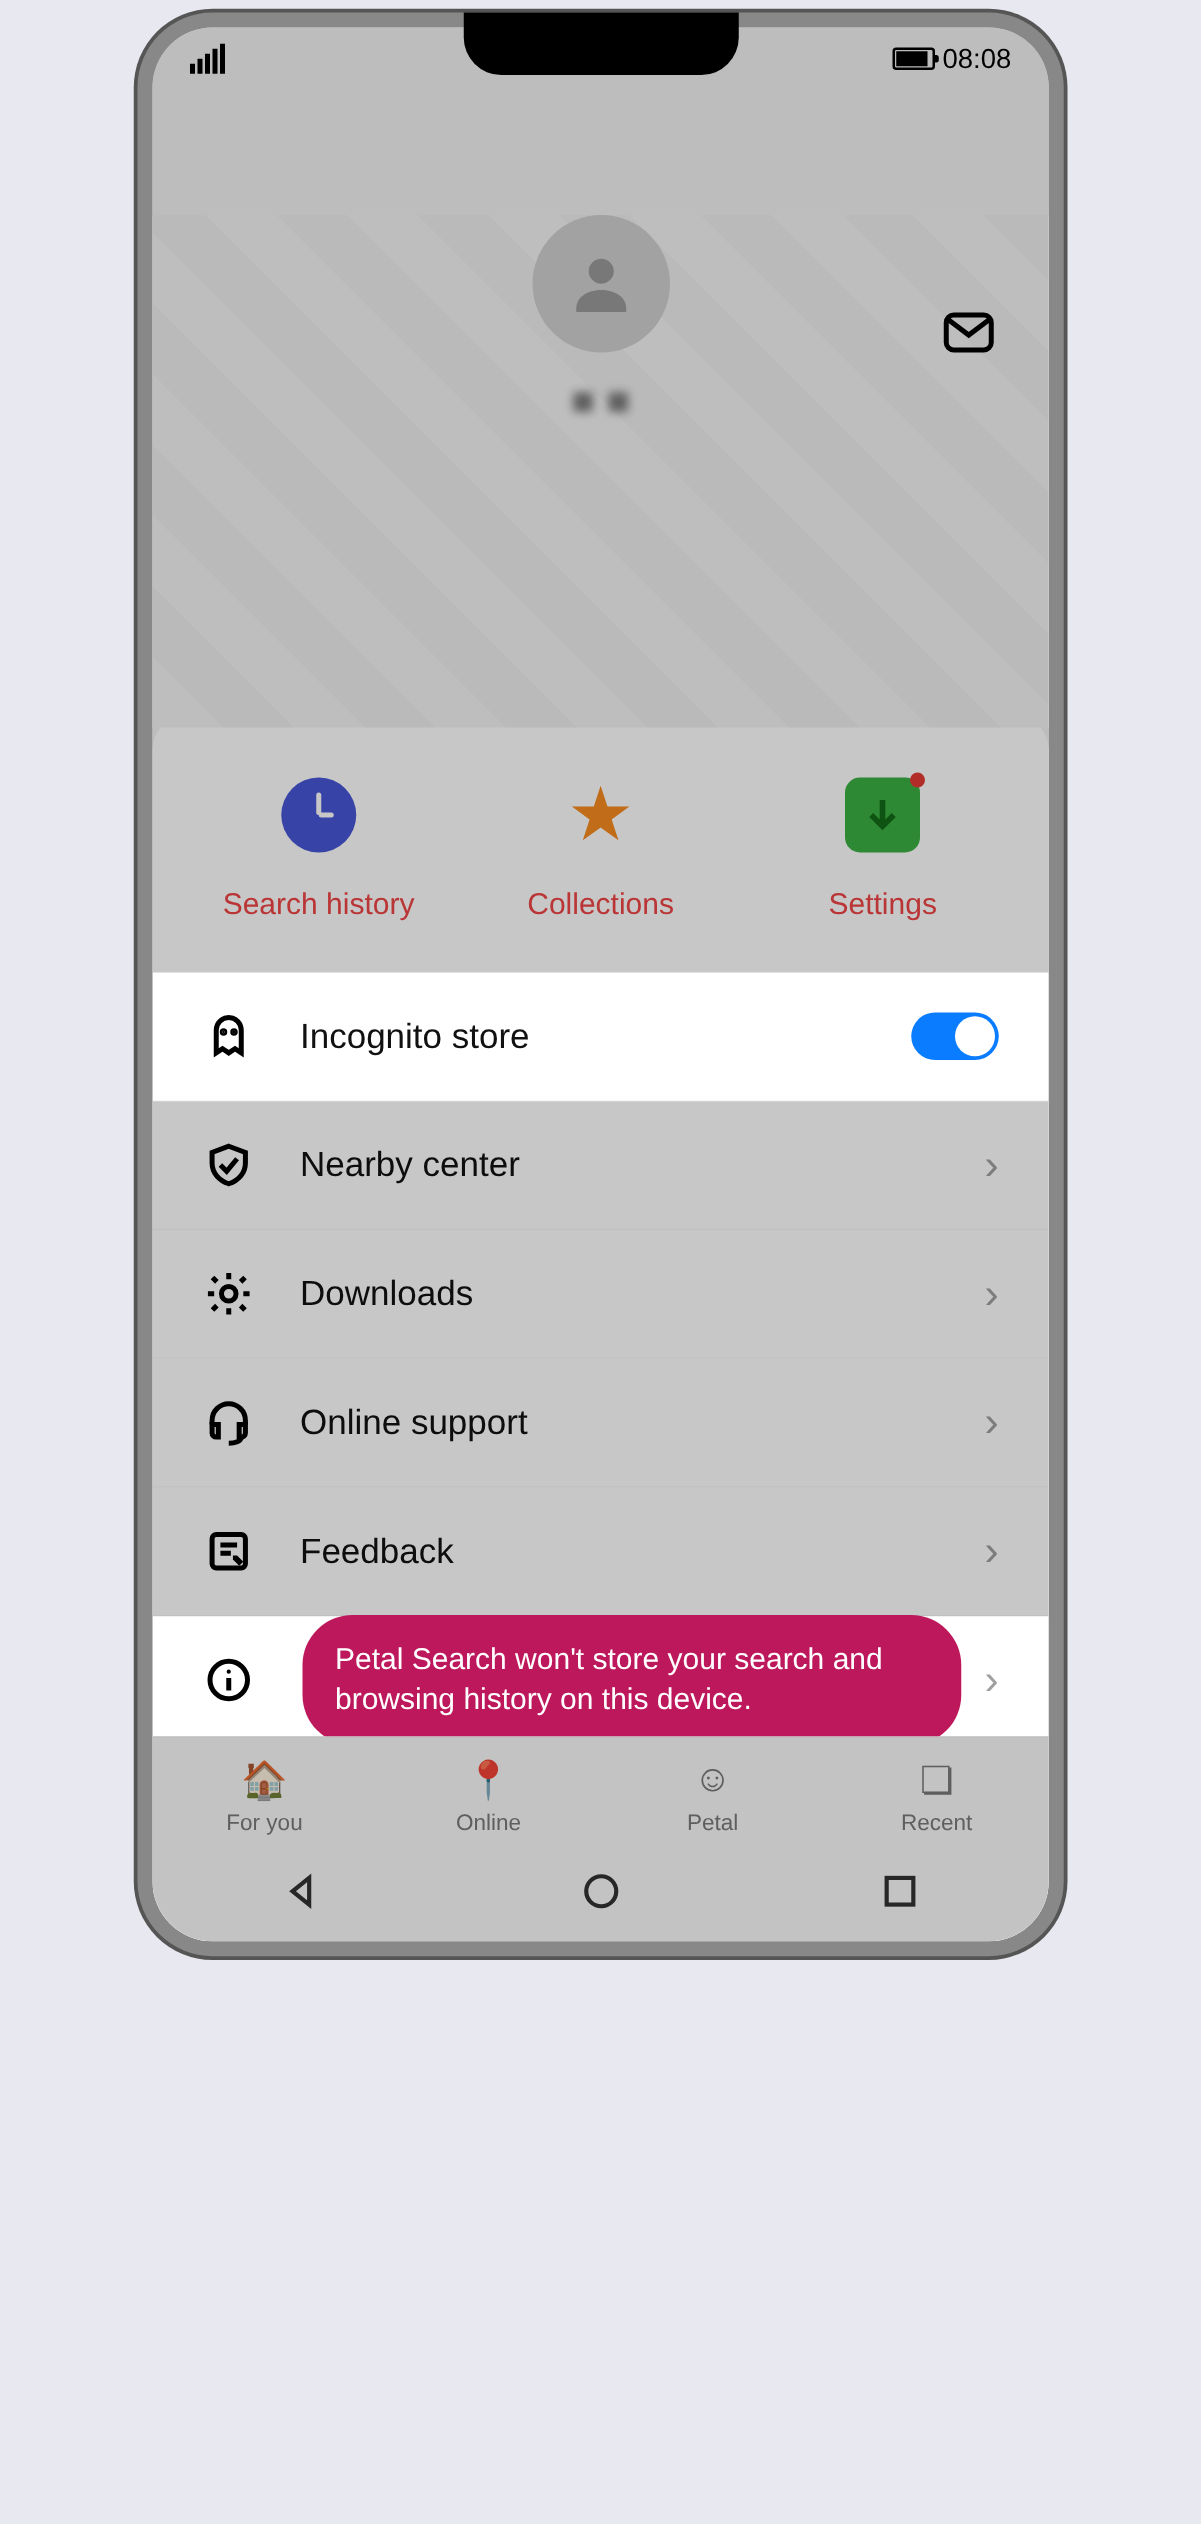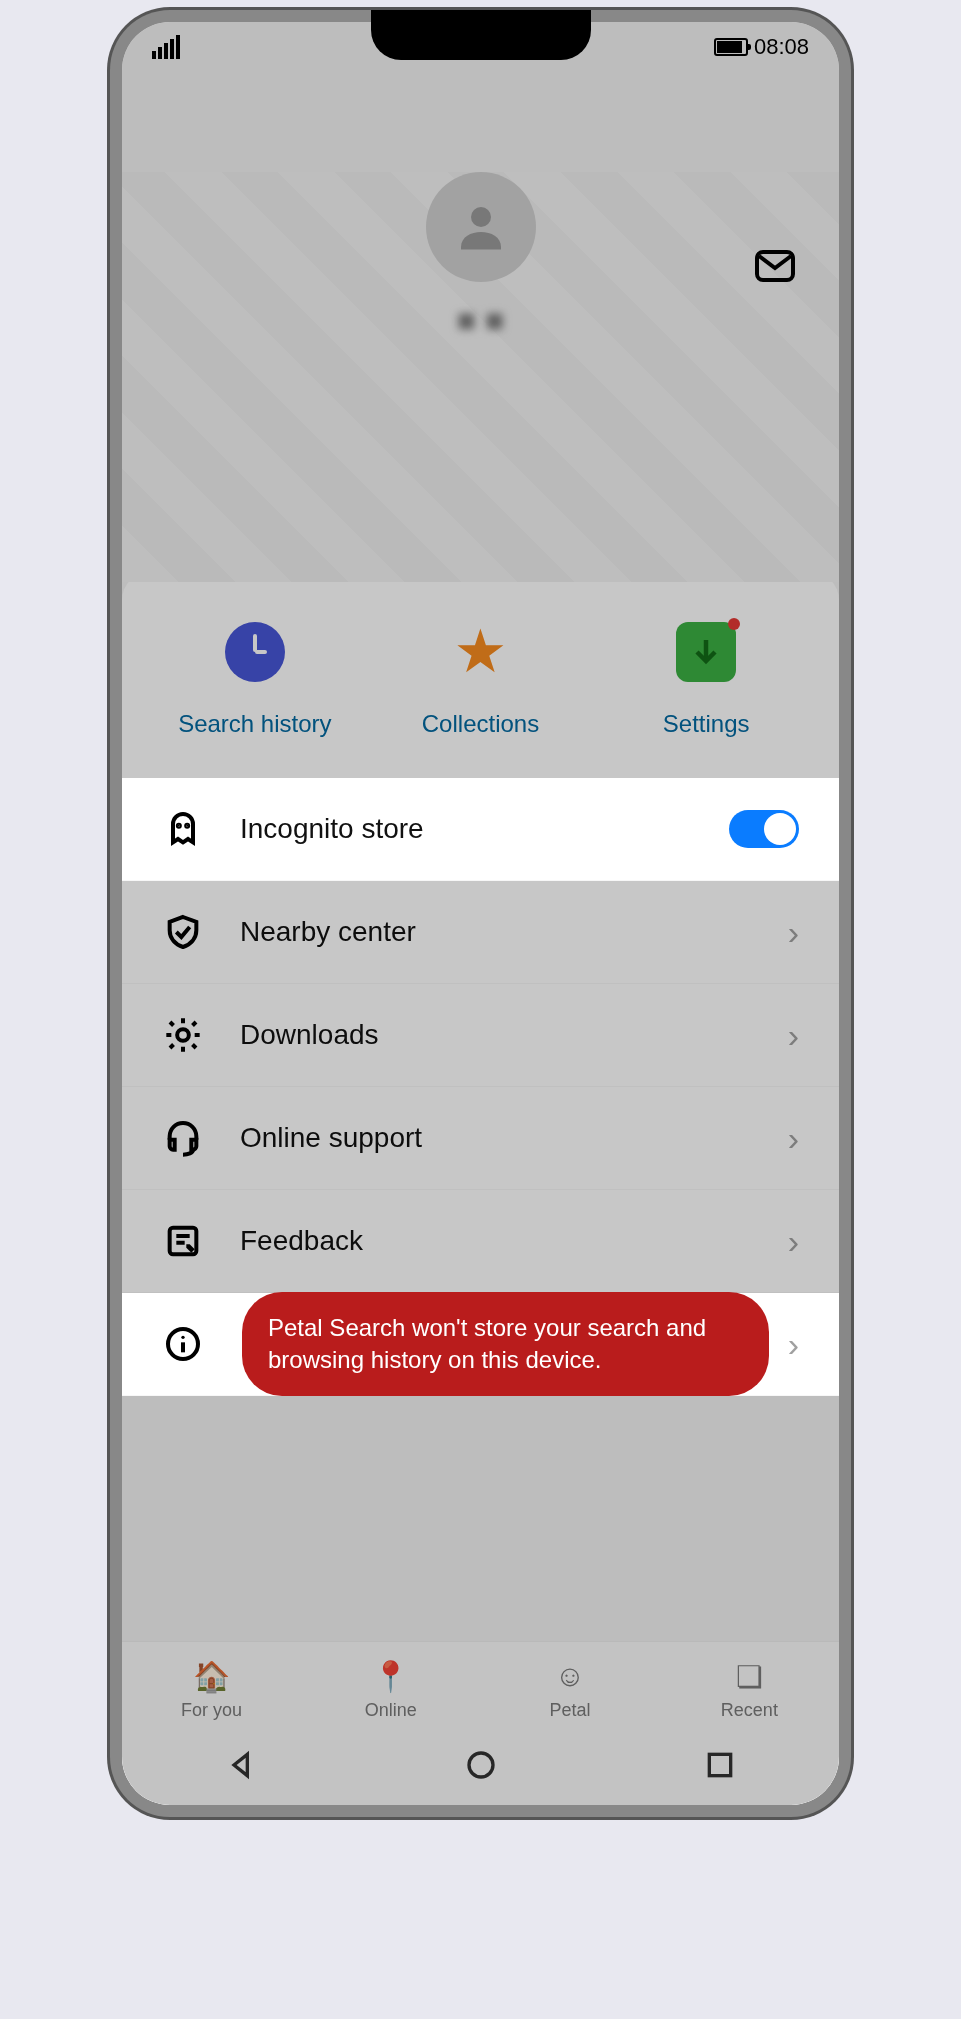--- a/index.html
+++ b/index.html
@@ -5,21 +5,21 @@
   * { box-sizing: border-box; margin: 0; padding: 0; }
   body {
     font-family: -apple-system, "Helvetica Neue", Arial, sans-serif;
     background: #e8e8f0;
     display: flex;
     justify-content: center;
     padding: 10px;
   }
   .phone {
     width: 741px;
-    height: 1807px;
+    height: 1555px;
     background: #888;
     border-radius: 60px;
     padding: 12px;
     position: relative;
     box-shadow: 0 0 0 3px #555;
   }
   .screen {
     width: 100%;
     height: 100%;
     background: #f3f3f3;
@@ -111,21 +111,21 @@
   }
   .quick-item { text-align:center; width:33%; }
   .quick-icon { width:60px; height:60px; margin:0 auto 20px; position:relative; }
   .clock-icon { width:60px; height:60px; border-radius:50%; background:#4756d6; position:relative; }
   .clock-icon::before { content:""; position:absolute; left:50%; top:50%; width:4px; height:18px; background:#fff; transform-origin:bottom; transform:translate(-50%,-100%) rotate(0deg); border-radius:2px;}
   .clock-icon::after { content:""; position:absolute; left:50%; top:50%; width:4px; height:12px; background:#fff; transform-origin:bottom; transform:translate(-50%,-100%) rotate(90deg); border-radius:2px;}
   .star-icon { color:#f78b1f; font-size:60px; line-height:60px; }
   .download-icon { width:60px; height:60px; background:#3cb043; border-radius:12px; display:flex; align-items:center; justify-content:center; position:relative;}
   .download-icon svg { width:36px; height:36px; }
   .download-dot { position:absolute; top:-4px; right:-4px; width:12px; height:12px; background:#e53935; border-radius:50%;}
-  .quick-label { font-size:24px; color:#0369a1;margin-top:28px; }
+  .quick-label { font-size:24px; color:#ef4444;margin-top:28px; }
   .settings-list { }
   .row {
     display:flex;
     align-items:center;
     padding: 30px 40px;
     background:#fff;
     border-bottom: 1px solid rgba(0,0,0,0.03);
     position:relative;
   }
   .row .row-icon { width:42px; height:42px; margin-right:36px; flex-shrink:0; display:flex; align-items:center; justify-content:center;}
@@ -133,21 +133,21 @@
   .row-label { font-size:28px; color:#111; flex:1; }
   .chev { color:#a0a0a0; font-size:34px; }
   .toggle {
     width:70px; height:38px; background:#0a7cff; border-radius:19px; position:relative;
   }
   .toggle::after { content:""; position:absolute; right:3px; top:3px; width:32px; height:32px; background:#fff; border-radius:50%; }
   .row.highlighted { z-index:60; }
   .toast {
     position:absolute;
     left:120px; right:70px;
-    background:#b91c1c;
+    background:#be185d;
     color:#fff;
     font-size:24px;
     padding:20px 26px;
     border-radius:40px;
     z-index:70;
     line-height:1.35;
   }
   .bottom-tabs {
     display:flex;
     justify-content:space-around;

